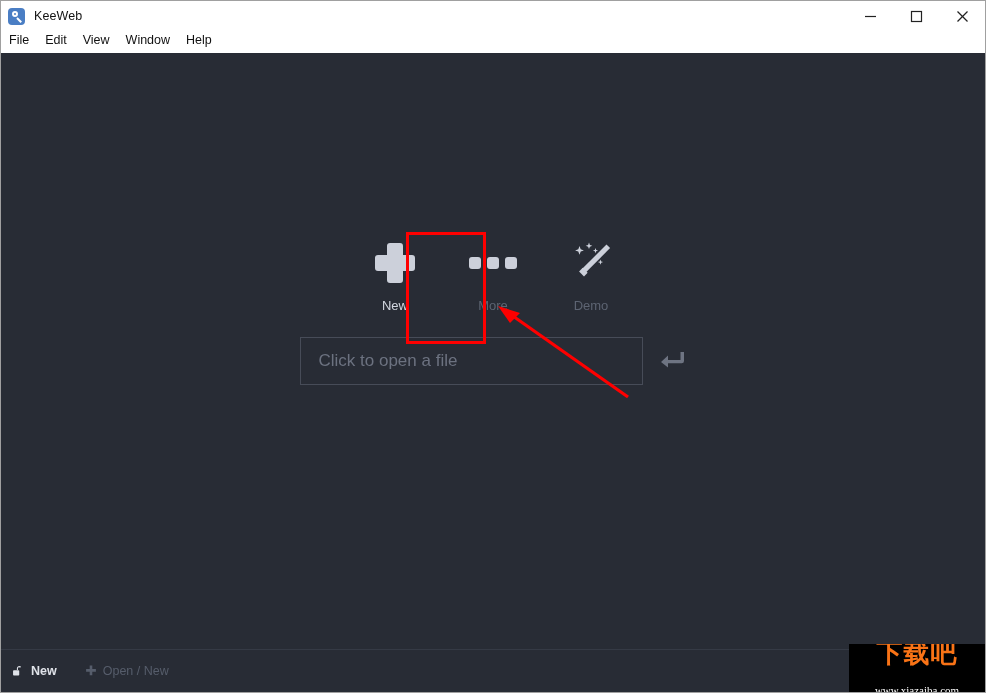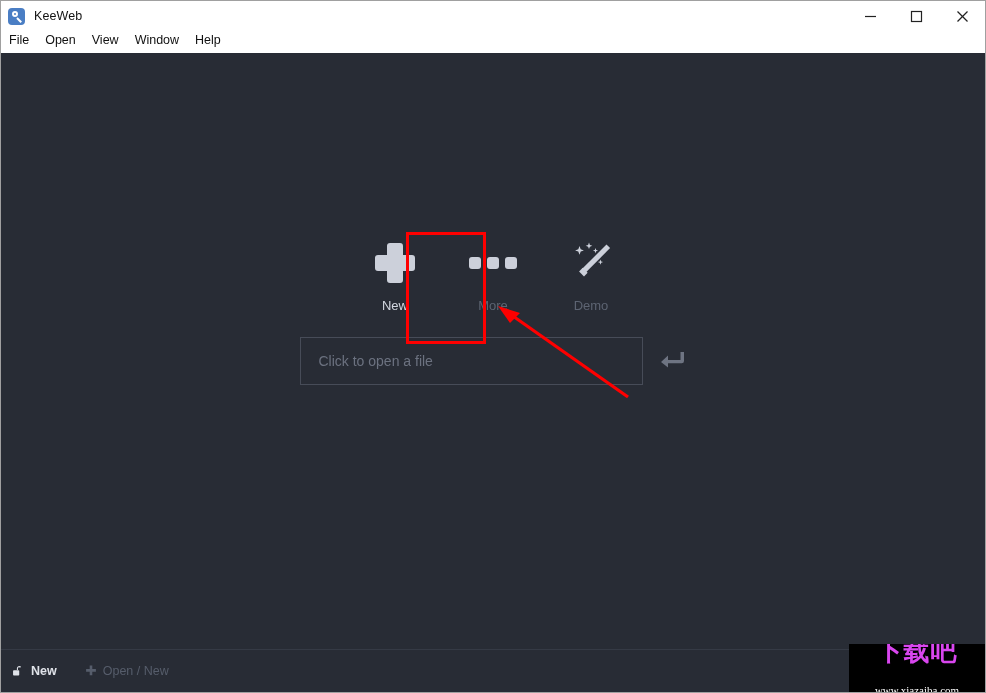--- a/index.html
+++ b/index.html
@@ -166,21 +166,21 @@
     justify-content: center;
     align-items: center;
   }
   .file-input {
     width: 343px;
     height: 48px;
     box-sizing: border-box;
     border: 1px solid #474c58;
     background: transparent;
     color: #6c7280;
-    font-size: 14px;
+    font-size: 17px;
     font-family: "Liberation Sans", sans-serif;
     padding: 4px 18px;
     outline: none;
   }
   .file-input::placeholder { color: #6c7280; opacity: 1; }
   .enter-icon {
     margin-left: 16px;
     width: 28px;
     height: 28px;
     display: flex;
@@ -250,26 +250,26 @@
     width: 136px;
     height: 48px;
     background: #000000;
     display: flex;
     flex-direction: column;
     align-items: center;
     justify-content: center;
     overflow: hidden;
   }
   .wm-cn {
-    color: #d946ef;
+    color: #f97316;
     font-size: 26px;
     font-weight: bold;
     line-height: 1;
     letter-spacing: 1px;
-    font-family: Liberation Mono, monospace;
+    font-family: Liberation Sans, sans-serif;
   }
   .wm-url {
     color: #ffffff;
     font-size: 11px;
     line-height: 1;
     margin-top: 19px;
     font-family: Liberation Serif, serif;
   }
 </style>
 </head>
@@ -303,21 +303,21 @@
               <line x1="1.5" y1="1.5" x2="11.5" y2="11.5" stroke="#222222" stroke-width="1.2"></line>
               <line x1="11.5" y1="1.5" x2="1.5" y2="11.5" stroke="#222222" stroke-width="1.2"></line>
             </svg>
         </span>
       </div>
     </div>
   </div>
 
   <div class="menubar">
     <div class="menu-item">File</div>
-    <div class="menu-item">Open</div>
+    <div class="menu-item">Edit</div>
     <div class="menu-item">View</div>
     <div class="menu-item">Window</div>
     <div class="menu-item">Help</div>
   </div>
 
   <div class="main">
 
     <div class="intro-wrap">
 
       <div class="btn-row">

